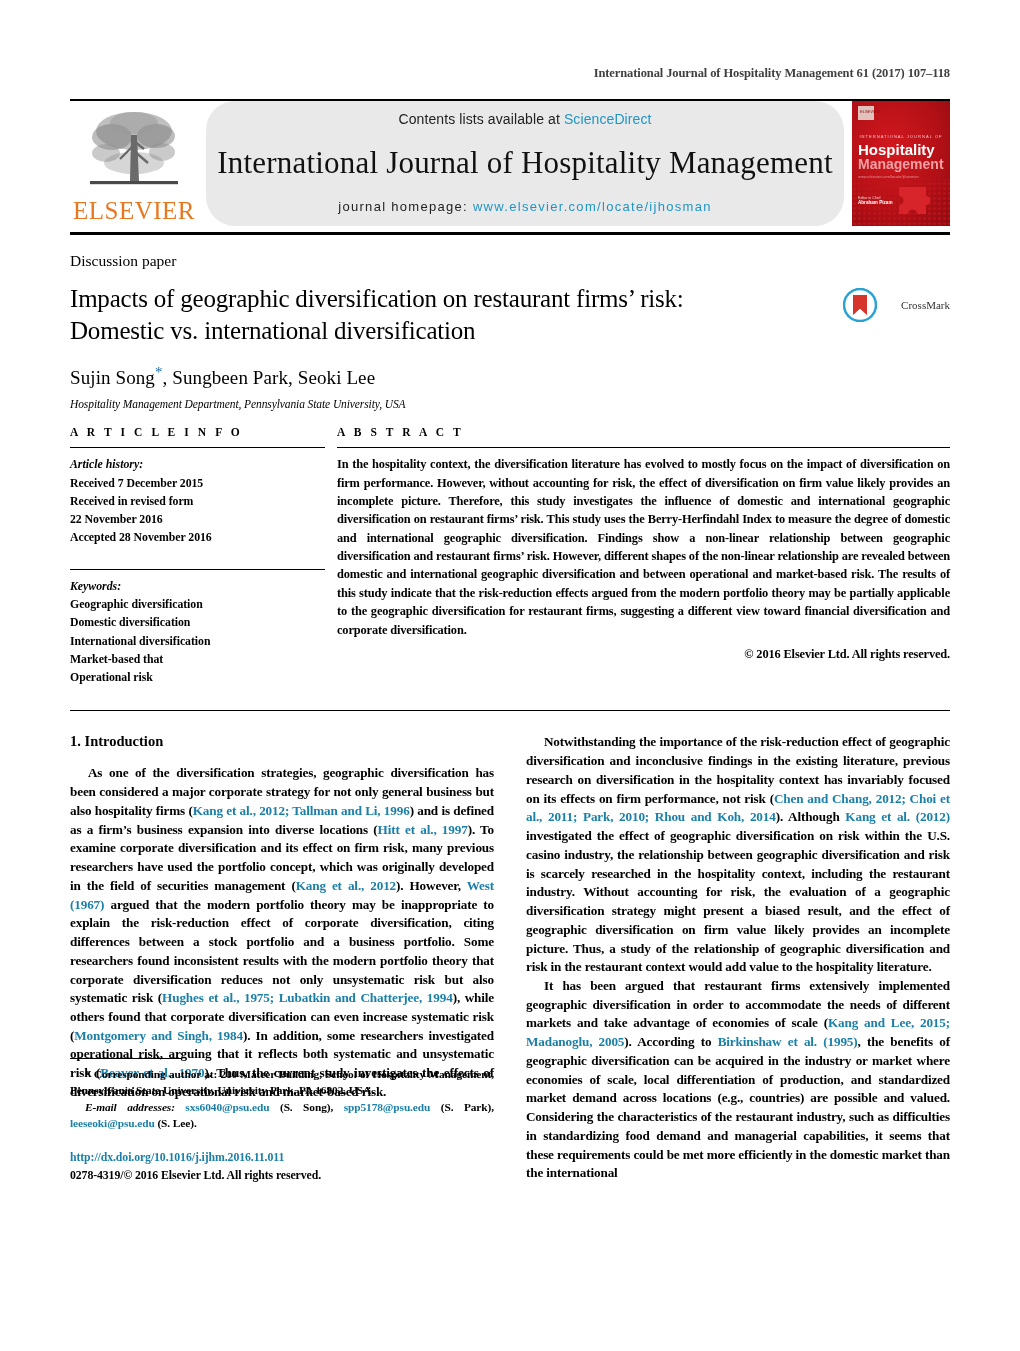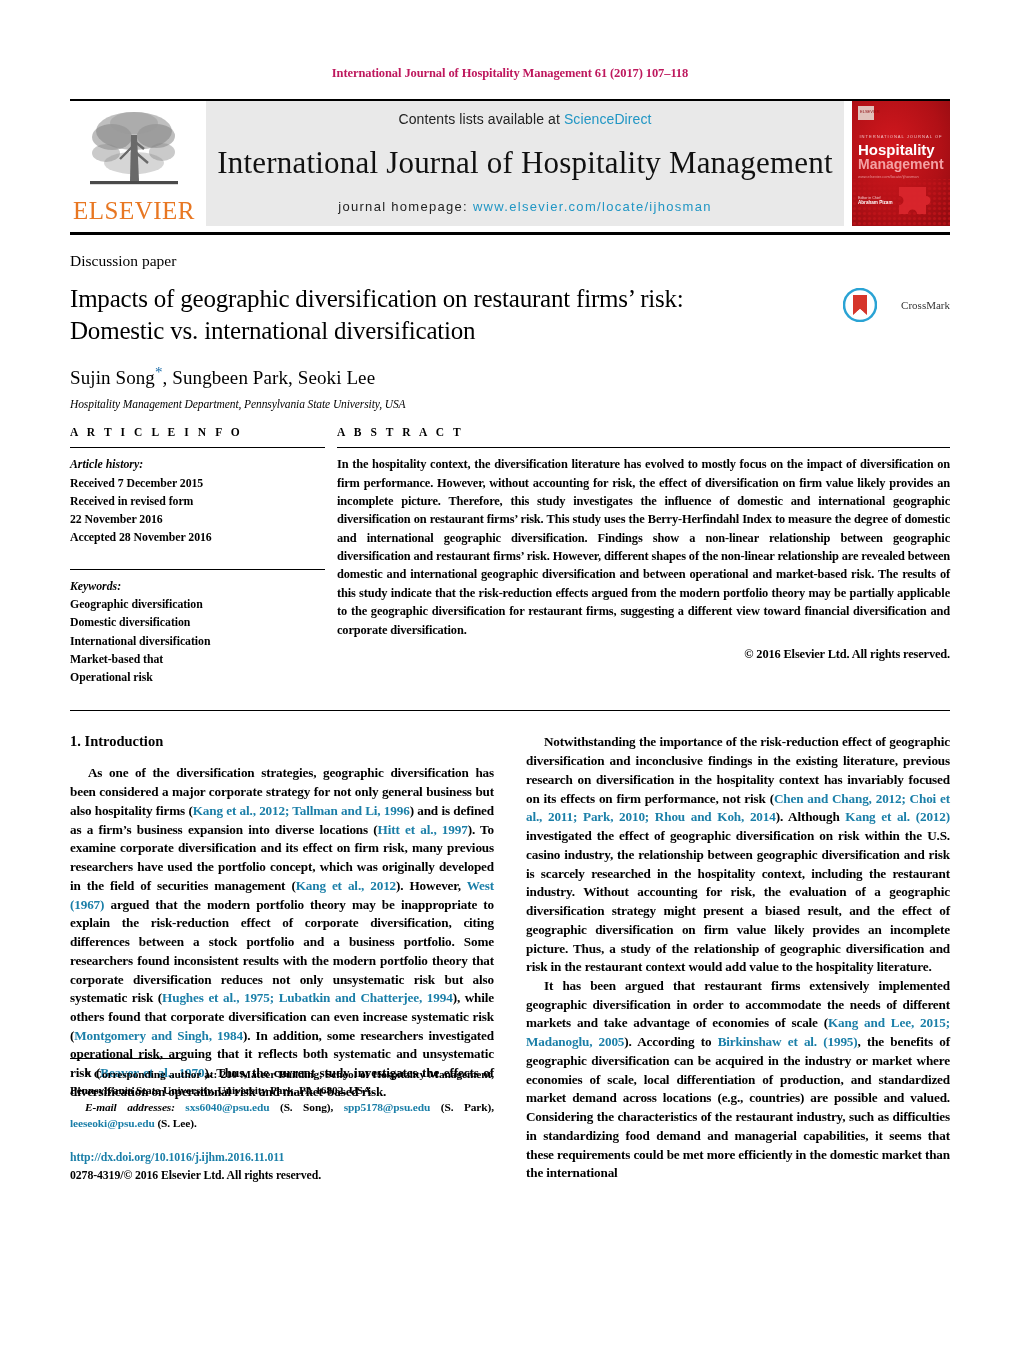--- a/index.html
+++ b/index.html
@@ -20,22 +20,22 @@
   .page {
     position: relative;
     width: 1020px;
     height: 1351px;
     box-sizing: border-box;
     padding: 0 70px;
   }
 
   
   .running-head {
-    text-align: center;
-    color: #be185d;
+    text-align: right;
+    color: #404040;
     font-size: 12.5px;
     font-weight: bold;
     letter-spacing: -0.1px;
     padding-top: 66px;
     font-family: "Liberation Serif", serif;
   }
 
   
   .masthead {
     margin-top: 18px;
@@ -65,20 +65,21 @@
   }
   .masthead-center {
     flex: 1 1 auto;
     background: #e9e9e9;
     display: flex;
     flex-direction: column;
     align-items: center;
     justify-content: space-between;
     padding: 10px 0 12px 0;
     margin: 0 8px;
+    border-radius: 29px;
   }
   .contents-line {
     font-family: "Liberation Sans", sans-serif;
     font-size: 14px;
     color: #222;
     letter-spacing: 0.1px;
   }
   .contents-line .sd {
     color: #2196c4;
   }

